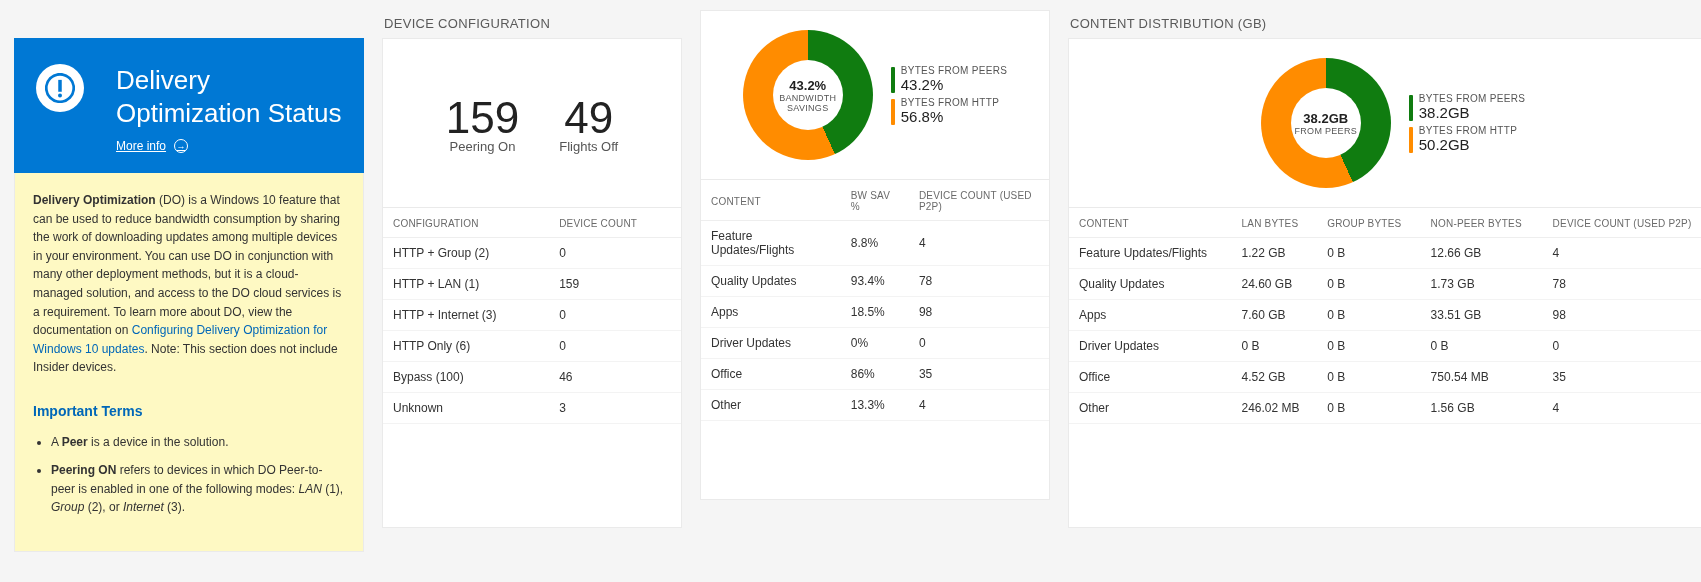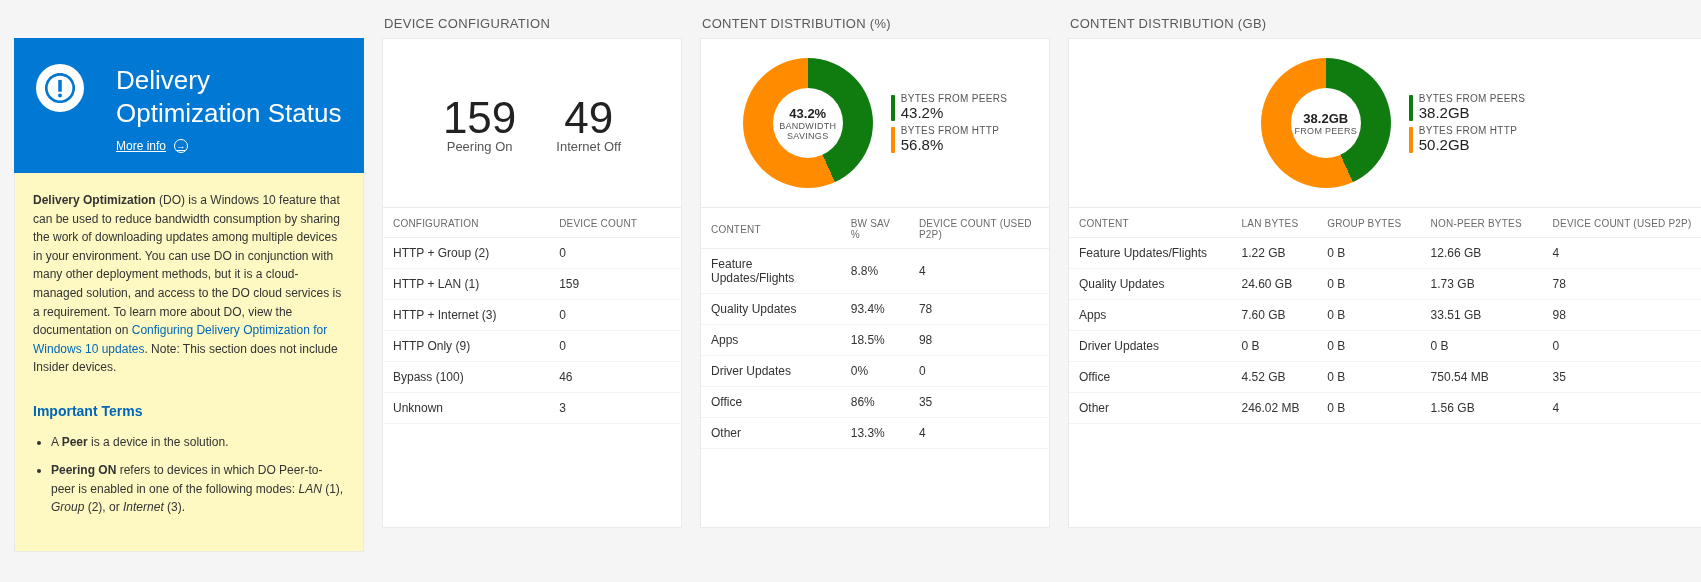--- a/index.html
+++ b/index.html
@@ -125,21 +125,21 @@
   <div class="panel">
     <div class="panel-title">DEVICE CONFIGURATION</div>
     <div class="panel-top">
       <div class="peer-counts">
         <div class="peer-block">
           <div class="peer-num">159</div>
           <div class="peer-lbl">Peering On</div>
         </div>
         <div class="peer-block">
           <div class="peer-num">49</div>
-          <div class="peer-lbl">Internet Off</div>
+          <div class="peer-lbl">Flights Off</div>
         </div>
       </div>
     </div>
     <div class="panel-table-wrap">
       <table>
         <thead>
             <tr>
           <th>CONFIGURATION</th>
           <th>DEVICE COUNT</th>
         </tr>
@@ -151,38 +151,37 @@
             </tr>
             <tr>
               <td>HTTP + LAN (1)</td>
               <td>159</td>
             </tr>
             <tr>
               <td>HTTP + Internet (3)</td>
               <td>0</td>
             </tr>
             <tr>
-              <td>HTTP Only (9)</td>
+              <td>HTTP Only (6)</td>
               <td>0</td>
             </tr>
             <tr>
               <td>Bypass (100)</td>
               <td>46</td>
             </tr>
             <tr>
               <td>Unknown</td>
               <td>3</td>
             </tr>
           </tbody>
       </table>
     </div>
   </div>
 
   <div class="panel">
-    <div class="panel-title">CONTENT DISTRIBUTION (%)</div>
     <div class="panel-top">
       <div class="donut-row">
         <div class="donut-wrap">
           <div class="donut" id="donut-pct" style="background: conic-gradient(rgb(16, 124, 16) 0deg, rgb(16, 124, 16) 155.52deg, rgb(255, 140, 0) 155.52deg, rgb(255, 140, 0) 360deg);"></div>
           <div class="donut-hole">
             <div class="donut-center-big">43.2%</div>
             <div class="donut-center-sub">BANDWIDTH SAVINGS</div>
           </div>
         </div>
         <div class="legend" id="legend-pct">

